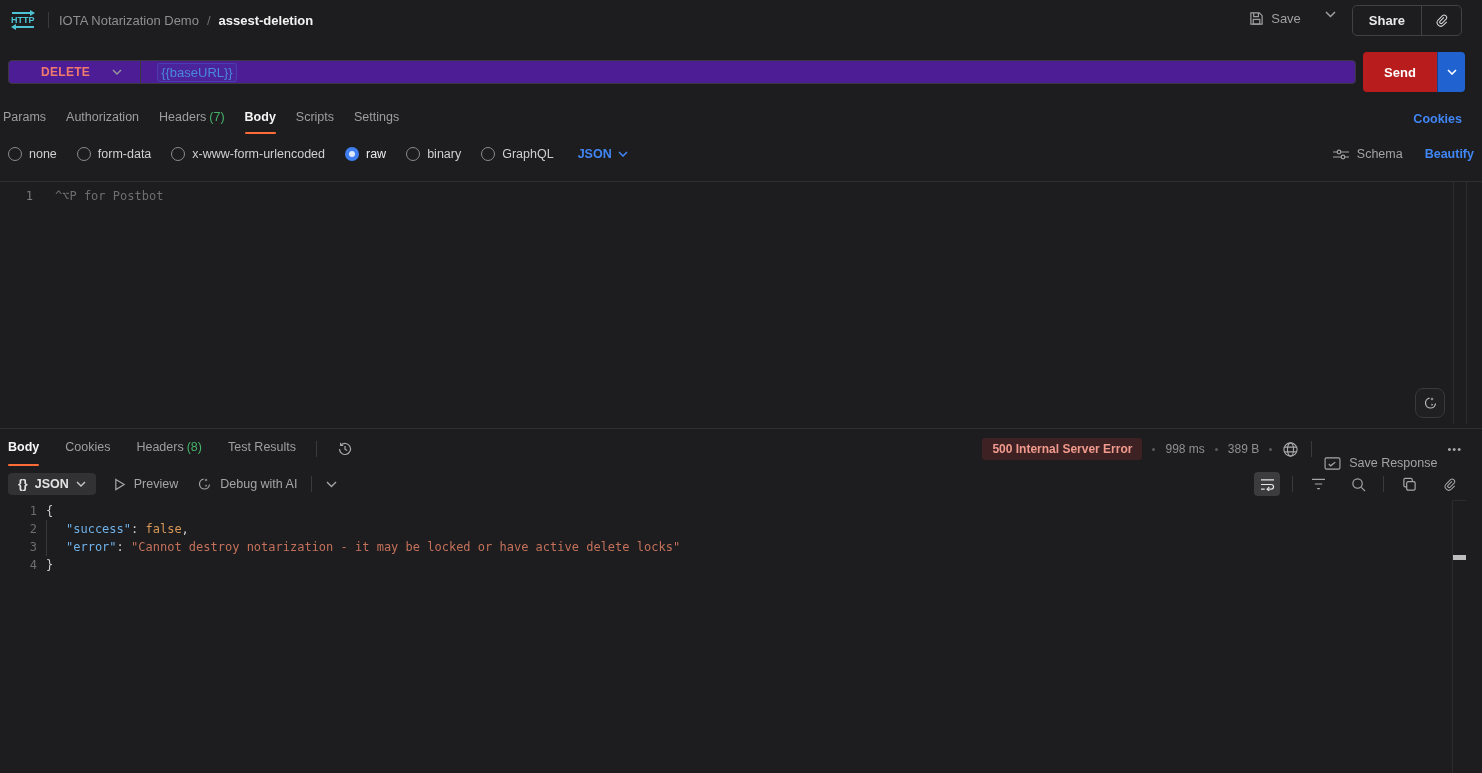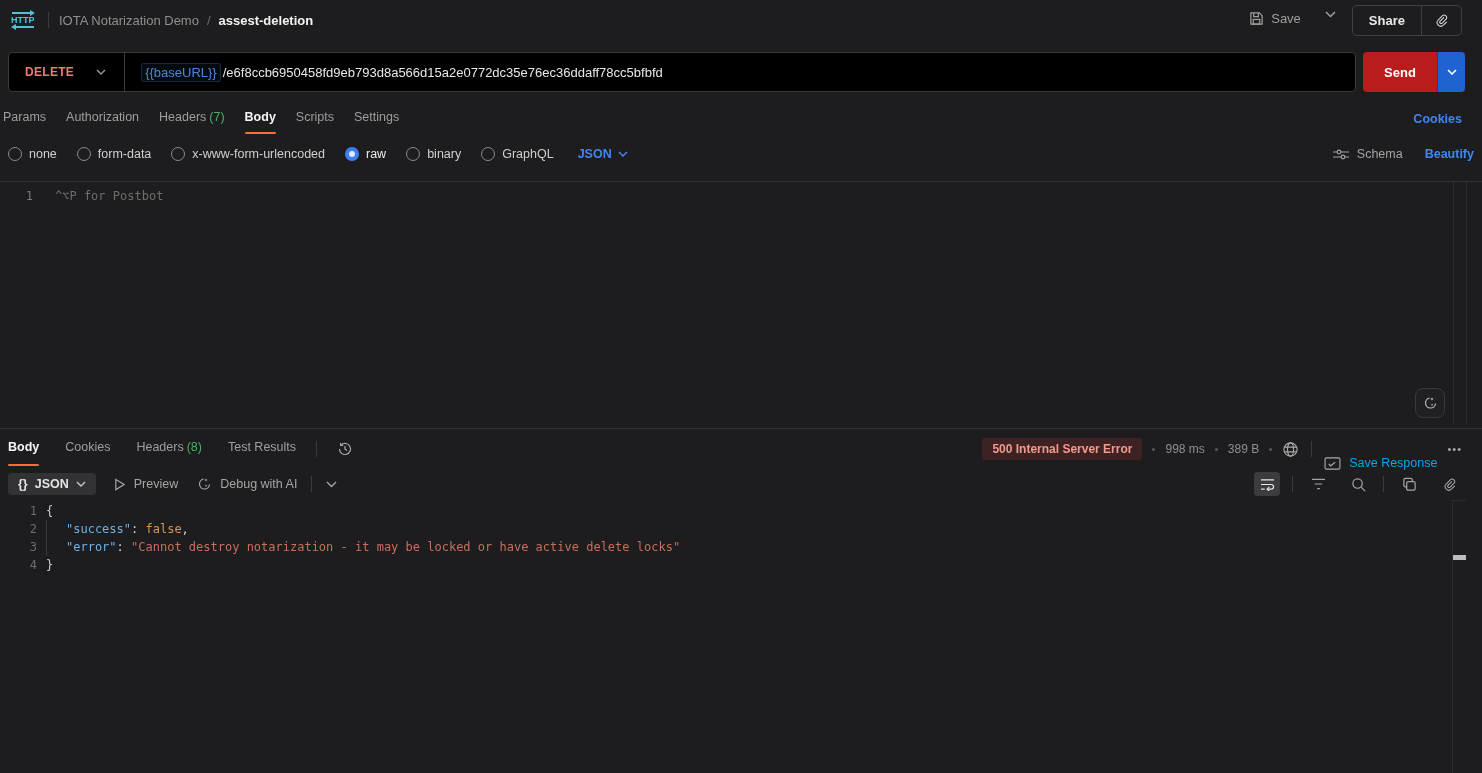--- a/index.html
+++ b/index.html
@@ -24,21 +24,21 @@
   .crumb-name { color:#f3f3f3; font-weight:700; }
   .topbar-right { margin-left:auto; display:flex; align-items:flex-start; gap:6px; }
   .save-btn { display:flex; align-items:center; gap:7px; color:#9f9f9f; padding:6px 8px; cursor:pointer; }
   .chev-btn { padding:6px 10px; color:#9f9f9f; cursor:pointer; }
   .share-group { display:flex; align-items:center; border:1px solid #414143; border-radius:5px; }
   .share-label { color:#eaeaea; padding:7px 16px; font-weight:600; cursor:pointer; }
   .share-link { border-left:1px solid #414143; padding:7px 12px; cursor:pointer; color:#d8d8d8; }
 
   
   .reqrow { top:52px; height:40px; padding:0 17px 0 8px; gap:7px; }
-  .urlbox { flex:1; height:40px; display:flex; align-items:center; background:#000000; border:1px solid #3a3a3c; border-radius:4px; }
+  .urlbox { flex:1; height:24px; display:flex; align-items:center; background:#4c1d95; border:1px solid #3a3a3c; border-radius:4px;padding-left:16px; }
   .method { color:#f07b6d; font-weight:700; font-size:12px; letter-spacing:.3px; padding:0 0 0 16px; cursor:pointer; }
   .method-chev { color:#9a9a9a; padding:0 18px 0 22px; cursor:pointer; }
   .url-divider { width:1px; align-self:stretch; background:#3a3a3c; }
   .url-text { padding-left:16px; display:flex; align-items:center; white-space:nowrap; overflow:hidden; }
   .var-chip { color:#4a88dd; background:rgba(74,136,221,.07); border:1px solid rgba(74,136,221,.25); border-radius:3px; padding:1px 3px; }
   .url-path { color:#e8e8e8; margin-left:2px; }
   .send-split { display:flex; height:40px; }
   .send-main { background:#b91c1c; color:#fff; font-weight:700; font-size:13px; border:none; width:74px; border-radius:4px 0 0 4px; cursor:pointer; }
   .send-chev { background:#1f62d0; width:28px; border-radius:0 4px 4px 0; border-left:1px solid rgba(13,40,90,.55); display:flex; align-items:center; justify-content:center; cursor:pointer; }
 
@@ -70,21 +70,21 @@
   .postbot-btn { position:absolute; right:37px; bottom:10px; width:30px; height:30px; border:1px solid #39393b; border-radius:8px; display:flex; align-items:center; justify-content:center; color:#bdbdbd; cursor:pointer; background:#202022; }
 
   
   .resphead { top:432px; height:34px; padding:0 20px 0 8px; gap:26px; font-size:12.5px; }
   .resphead .tab { padding:8px 0 12px; }
   .resp-meta { margin-left:auto; display:flex; align-items:center; gap:10px; }
   .status-badge { background:#3e2122; color:#f19a8e; font-size:12px; font-weight:600; padding:4px 10px; border-radius:3px; }
   .dot { width:3px; height:3px; border-radius:50%; background:#5a5a5a; }
   .meta-txt { color:#8f8f8f; font-size:12px; }
   .meta-icon { color:#a9a9a9; cursor:pointer; display:flex; }
-  .saveresp { display:flex; align-items:center; gap:8px; color:#0ea5e9; cursor:pointer;margin-top:28px; }
+  .saveresp { display:flex; align-items:center; gap:8px; color:#a3a3a3; cursor:pointer;margin-top:28px; }
   .more-dots { color:#a9a9a9; letter-spacing:1px; font-size:11px; cursor:pointer; }
 
   
   .resptool { top:468px; height:32px; padding:0 20px 0 8px; gap:18px; }
   .fmt-chip { display:flex; align-items:center; gap:7px; background:#323234; border-radius:4px; padding:4px 10px; color:#e3e3e3; font-size:12.5px; font-weight:600; cursor:pointer; }
   .tool-item { display:flex; align-items:center; gap:8px; color:#a5a5a5; font-size:12.5px; cursor:pointer; }
   .tool-right { margin-left:auto; display:flex; align-items:center; gap:14px; color:#a5a5a5; }
   .icon-btn { display:flex; align-items:center; justify-content:center; width:26px; height:24px; border-radius:4px; cursor:pointer; }
   .icon-btn.active { background:#3c3c3e; color:#e6e6e6; }
 
@@ -154,21 +154,20 @@
   <div class="urlbox">
     <span class="method">DELETE</span>
     <span class="method-chev">
       <svg width="10" height="6" viewBox="0 0 10 6" fill="none" stroke="#9a9a9a" stroke-width="1.4">
           <path d="M1 1l4 4 4-4"></path>
         </svg>
     </span>
     <span class="url-divider"></span>
     <div class="url-text">
       <span class="var-chip">{{baseURL}}</span>
-      <span class="url-path">/e6f8ccb6950458fd9eb793d8a566d15a2e0772dc35e76ec36ddaff78cc5bfbfd</span>
     </div>
   </div>
   <div class="send-split">
     <button class="send-main">Send</button>
     <span class="send-chev">
       <svg width="10" height="6" viewBox="0 0 10 6" fill="none" stroke="#fff" stroke-width="1.6">
           <path d="M1 1l4 4 4-4"></path>
         </svg>
     </span>
   </div>

